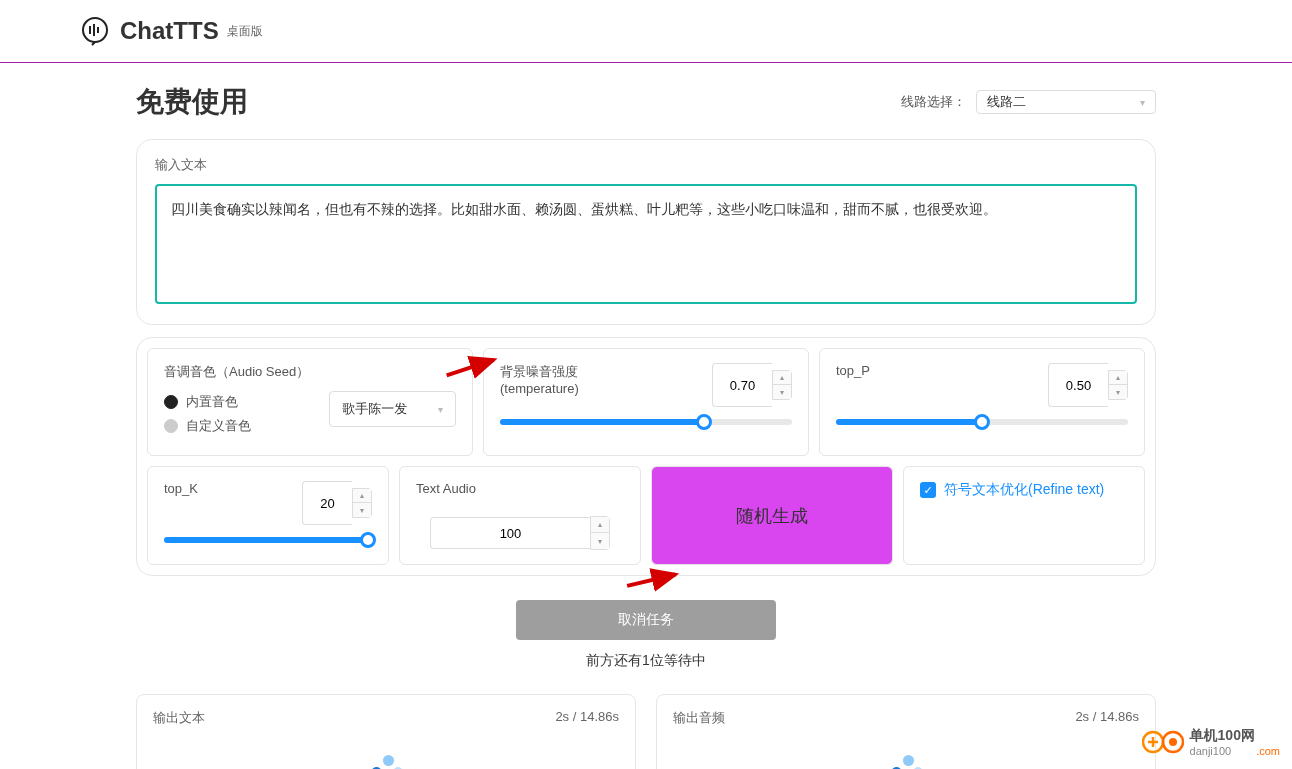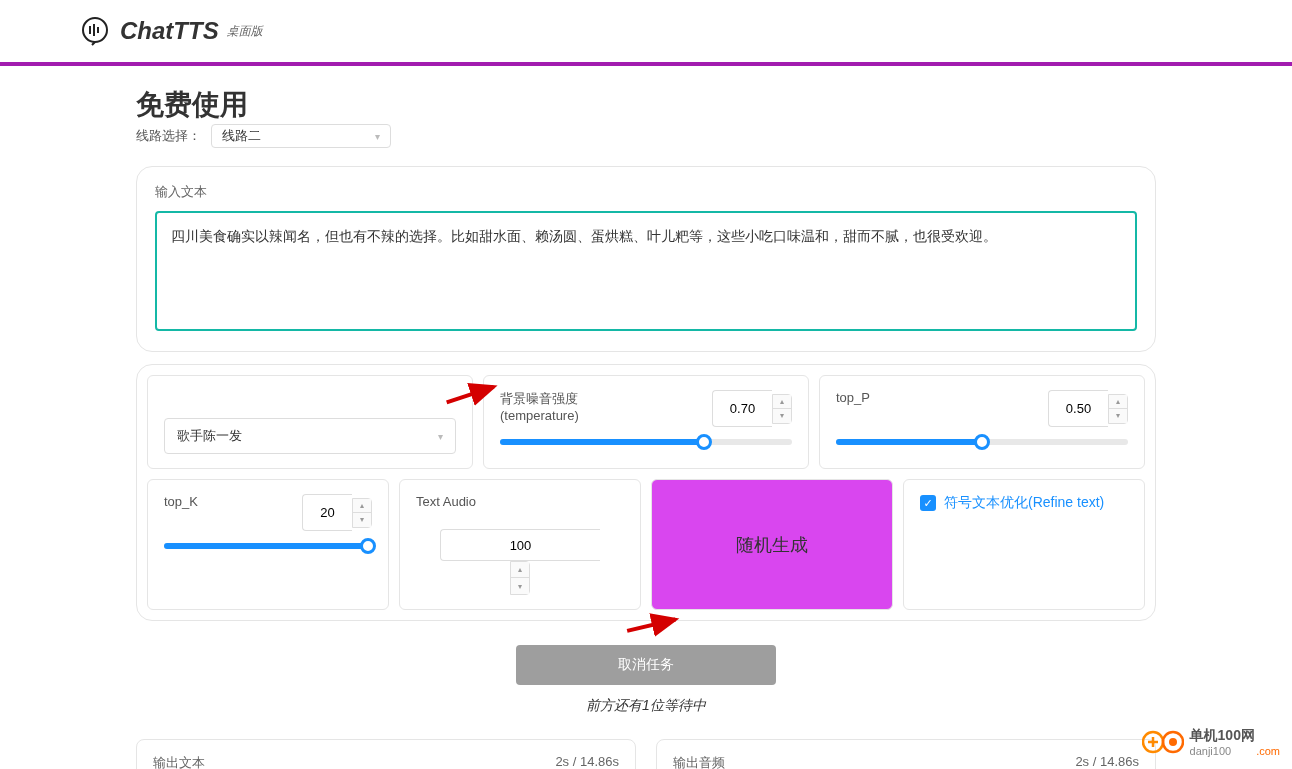--- a/index.html
+++ b/index.html
@@ -1,22 +1,22 @@
 <!DOCTYPE html>
 <html><head>
   <meta charset="utf-8">
   <style>
     * { box-sizing: border-box; margin: 0; padding: 0; }
     body { font-family: -apple-system, BlinkMacSystemFont, "Segoe UI", "PingFang SC", "Microsoft YaHei", sans-serif; background: #fff; color: #333; }
-    .topbar { display: flex; align-items: center; padding: 16px 80px 16px 80px; border-bottom: 4px solid #a21caf; font-style: italic; }
+    .topbar { display: flex; align-items: center; padding: 16px 80px 16px 80px; border-bottom: 1px solid #a21caf; }
     .logo-icon { width: 30px; height: 30px; margin-right: 10px; position: relative; }
     .brand { font-size: 24px; font-weight: 700; margin-right: 8px; }
     .brand-sub { font-size: 12px; color: #666; }
     .container { max-width: 1060px; margin: 0 auto; padding: 20px; }
-    .header-row { display: flex; justify-content: space-between; align-items: flex-start; margin-bottom: 18px; flex-direction: column; }
+    .header-row { display: flex; justify-content: space-between; align-items: center; margin-bottom: 18px; }
     .page-title { font-size: 28px; font-weight: 700; }
     .route-box { display: flex; align-items: center; gap: 10px; }
     .route-label { font-size: 13px; color: #555; }
     .route-select { display: flex; align-items: center; justify-content: space-between; width: 180px; height: 24px; border: 1px solid #ddd; border-radius: 4px; padding: 0 10px; font-size: 13px; background: #fff; }
     .card { border: 1px solid #e5e5e5; border-radius: 8px; padding: 16px 18px; margin-bottom: 12px; }
     .card-rounded { border-radius: 16px; }
     .card-label { font-size: 13px; color: #666; margin-bottom: 10px; }
     .textarea { width: 100%; height: 120px; border: 2px solid #14b8a6; border-radius: 4px; padding: 12px 14px; font-size: 14px; line-height: 1.7; resize: none; font-family: inherit; color: #333; }
     .row { display: grid; grid-template-columns: 1fr 1fr 1fr; gap: 10px; }
     .row2 { display: grid; grid-template-columns: 1fr 1fr 1fr 1fr; gap: 10px; margin-top: 10px; }
@@ -24,35 +24,35 @@
     .panel-label { font-size: 13px; color: #555; }
     .radio-group { margin-top: 12px; }
     .radio-item { display: flex; align-items: center; gap: 8px; font-size: 13px; color: #555; margin-bottom: 6px; }
     .radio-dot { width: 14px; height: 14px; border-radius: 50%; border: 1px solid #999; }
     .radio-dot.filled { background: #222; border-color: #222; }
     .radio-dot.empty { background: #ccc; border-color: #ccc; }
     .voice-flex { display: flex; gap: 20px; align-items: flex-start; }
     .voice-select { flex: 1; height: 36px; border: 1px solid #ddd; border-radius: 4px; padding: 0 12px; display: flex; align-items: center; justify-content: space-between; font-size: 13px; background: #fff; margin-top: 28px; }
     .label-with-input { display: flex; justify-content: space-between; align-items: flex-start; gap: 8px; margin-bottom: 12px; }
     .num-box { display: flex; align-items: center; }
-    .num-input { width: 60px; height: 37px; border: 1px solid #ddd; border-radius: 4px 0 0 4px; text-align: center; font-size: 13px; border-right: none; }
+    .num-input { width: 60px; height: 44px; border: 1px solid #ddd; border-radius: 4px 0 0 4px; text-align: center; font-size: 13px; border-right: none; }
     .num-input-wide { width: 160px; height: 32px; border: 1px solid #ddd; border-radius: 4px 0 0 4px; text-align: center; font-size: 13px; border-right: none; }
     .stepper { display: flex; flex-direction: column; border: 1px solid #ddd; border-radius: 0 4px 4px 0; }
     .stepper-btn { width: 18px; height: 14px; display: flex; align-items: center; justify-content: center; font-size: 8px; color: #999; cursor: pointer; background: #fafafa; }
     .stepper-btn:first-child { border-bottom: 1px solid #ddd; }
     .stepper-tall .stepper-btn { height: 16px; }
     .slider-track { position: relative; height: 6px; background: #e8e8e8; border-radius: 3px; margin-top: 10px; }
     .slider-fill { position: absolute; height: 100%; background: #1890ff; border-radius: 3px; left: 0; }
     .slider-thumb { position: absolute; width: 16px; height: 16px; border-radius: 50%; background: #fff; border: 3px solid #1890ff; top: 50%; transform: translate(-50%, -50%); }
-    .text-seed-row { display: flex; align-items: center; gap: 0; margin-top: 20px; justify-content: center; flex-direction: column;}
+    .text-seed-row { display: flex; align-items: center; gap: 0; margin-top: 20px; justify-content: center;}
     .random-btn { background: #d946ef; border: 1px solid #e5e5e5; display: flex; align-items: center; justify-content: center; font-size: 18px; height: 100%; border-radius: 6px; cursor: pointer; }
     .checkbox-row { display: flex; align-items: center; gap: 8px; font-size: 14px; padding-top: 0px; }
     .checkbox { width: 16px; height: 16px; border-radius: 3px; background: #1890ff; display: flex; align-items: center; justify-content: center; color: #fff; font-size: 11px; }
     .cancel-btn { display: block; margin: 24px auto 12px; width: 260px; height: 40px; background: #9e9e9e; color: #fff; border: none; border-radius: 4px; font-size: 14px; cursor: pointer; }
-    .wait-text { text-align: center; font-size: 14px; color: #333; margin: 10px 0 24px; font-style: italic; }
+    .wait-text { text-align: center; font-size: 14px; color: #333; margin: 10px 0 24px; }
     .output-row { display: grid; grid-template-columns: 1fr 1fr; gap: 20px; }
     .output-card { border: 1px solid #e5e5e5; border-radius: 8px; padding: 14px 16px; }
     .output-header { display: flex; justify-content: space-between; font-size: 13px; color: #666; margin-bottom: 24px; }
     .spinner { margin: 0 auto; width: 40px; height: 30px; position: relative; }
     .spin-dot { position: absolute; border-radius: 50%; }
     .chevron { font-size: 10px; color: #bbb; }
     .red-arrow { position: absolute; pointer-events: none; transform: rotate(30deg); }
     .watermark { position: fixed; bottom: 12px; right: 12px; display: flex; align-items: center; gap: 6px; }
     .wm-url { color: #888; font-size: 11px; }
     .wm-brand { color: #555; font-size: 14px; font-weight: 600; }
@@ -89,20 +89,33 @@
 
   <div class="card card-rounded">
     <div class="card-label">输入文本</div>
     <textarea class="textarea" style="">四川美食确实以辣闻名，但也有不辣的选择。比如甜水面、赖汤圆、蛋烘糕、叶儿粑等，这些小吃口味温和，甜而不腻，也很受欢迎。</textarea>
   </div>
 
   <div class="card card-rounded" style="padding:10px;">
     <div class="row">
       <div class="panel">
         <div class="voice-flex">
+          <div>
+            <div class="panel-label">音调音色（Audio Seed）</div>
+            <div class="radio-group">
+              <div class="radio-item">
+                <div class="radio-dot filled"></div>
+                <span>内置音色</span>
+              </div>
+              <div class="radio-item">
+                <div class="radio-dot empty"></div>
+                <span>自定义音色</span>
+              </div>
+            </div>
+          </div>
           <div class="voice-select">
             <span>歌手陈一发</span>
             <span class="chevron">▾</span>
           </div>
         </div>
       </div>
 
       <div class="panel">
         <div class="label-with-input">
           <div class="panel-label" style="max-width:120px;">背景噪音强度(temperature)</div>

